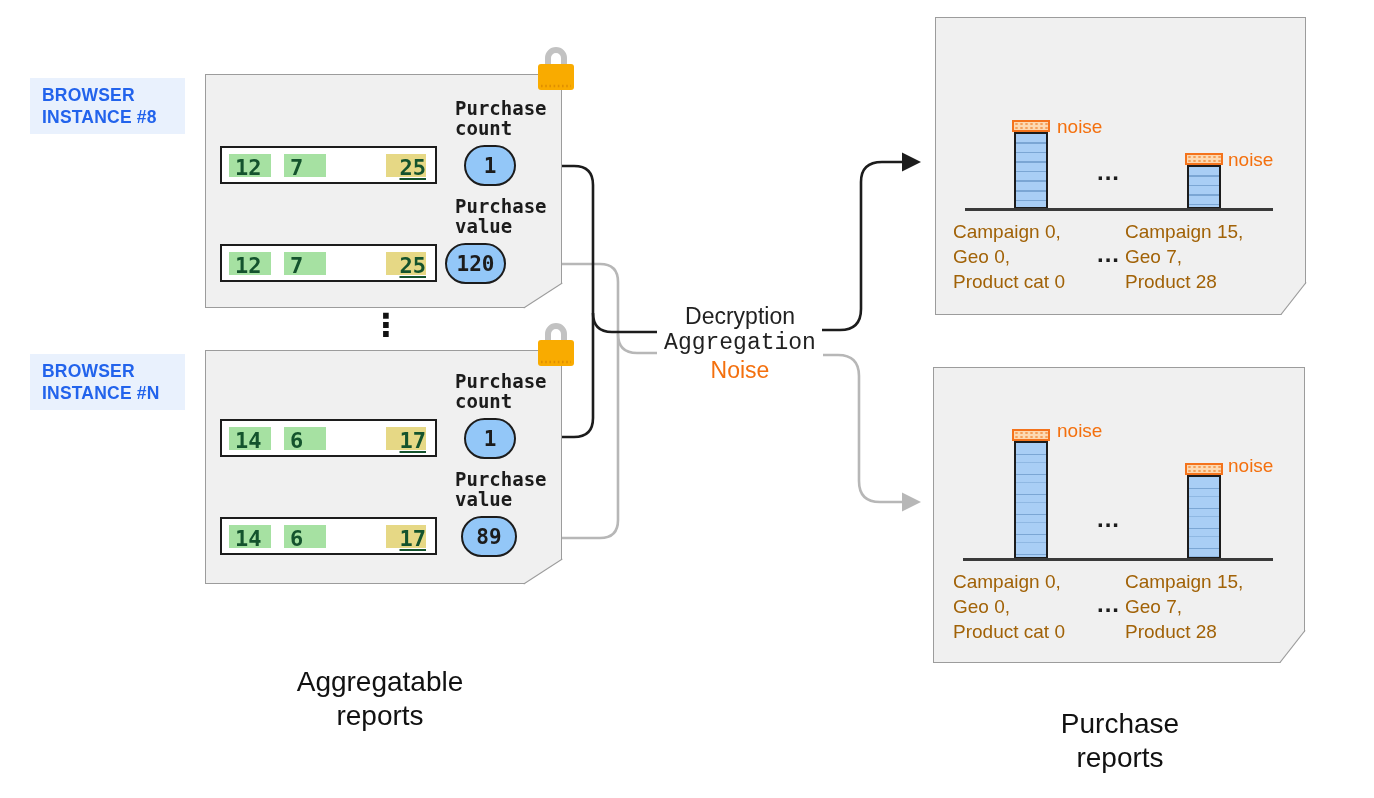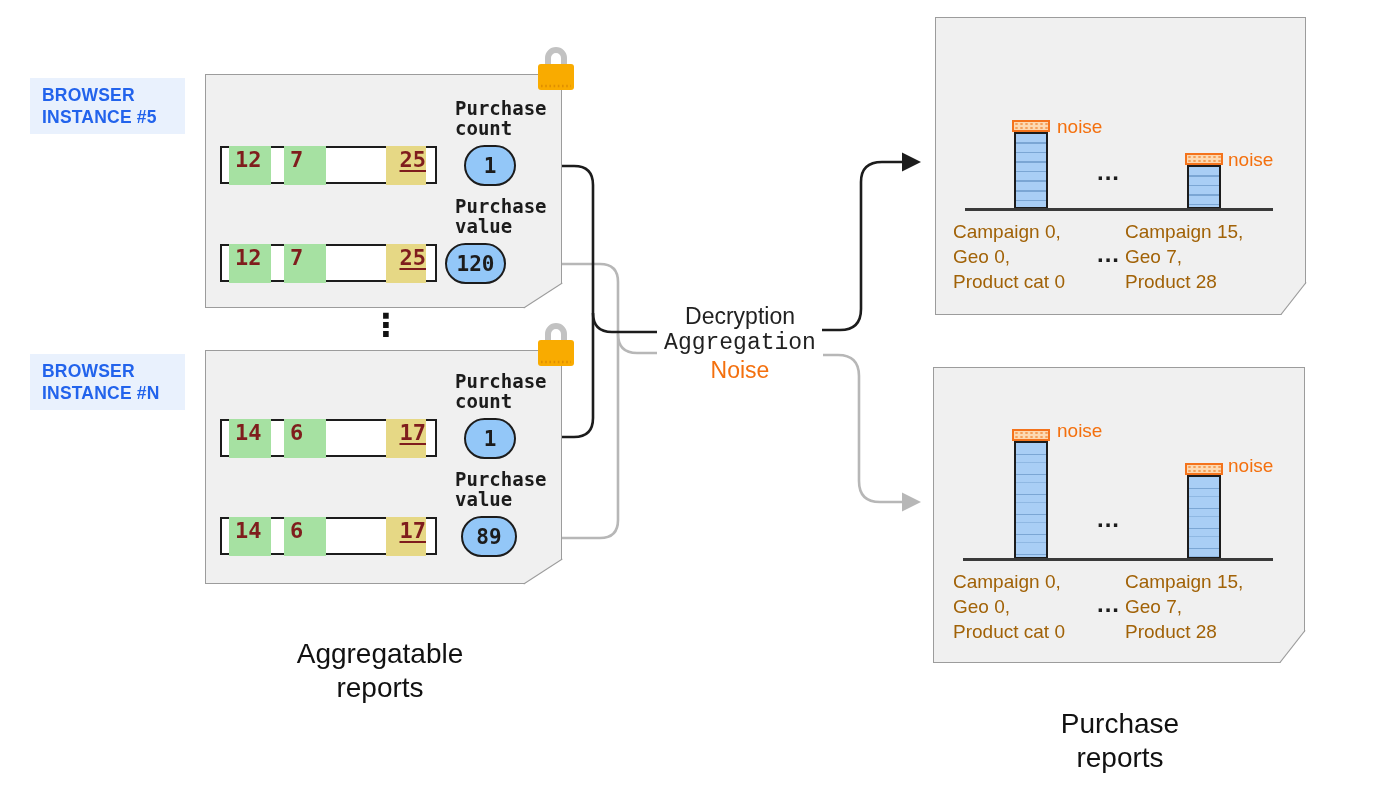--- a/index.html
+++ b/index.html
@@ -11,21 +11,21 @@
            padding:6px 0 6px 12px; width:143px; height:44px; }
 
   .card { position:absolute; background:#f0f0f0; border:1.5px solid #9c9c9c; box-sizing:border-box; }
   .card.fold-l { clip-path: polygon(0 0, 100% 0, 100% calc(100% - 25px), calc(100% - 38px) 100%, 0 100%); }
   .card.fold-r { clip-path: polygon(0 0, 100% 0, 100% calc(100% - 32px), calc(100% - 25px) 100%, 0 100%); }
   .fold-edge { position:absolute; height:0; border-top:1.5px solid #9c9c9c; }
 
   .report-row { position:absolute; width:217px; height:38px; background:#ffffff;
                 border:2.5px solid #1c1c1c; box-sizing:border-box;
                 display:flex; align-items:center; padding:0 9px 0 7px; }
-  .chip { height:39px; font:bold 22px/27px "DejaVu Sans Mono", monospace; color:#7f1d1d; box-sizing:border-box; }
+  .chip { height:23px; font:bold 22px/27px "DejaVu Sans Mono", monospace; color:#14532d; box-sizing:border-box; }
   .chip.green { width:42px; background:#a6e1a2; padding-left:6px; }
   .chip.g2 { margin-left:13px; }
   .chip.yellow { width:40px; background:#e6d885; margin-left:auto; text-align:right;
                  text-decoration:underline; text-decoration-thickness:2px; text-underline-offset:3px; }
 
   .metric-label { position:absolute; font:bold 19px/19.5px "DejaVu Sans Mono", monospace; color:#1c1c1c; white-space:pre-line; }
   .pill { position:absolute; height:41px; background:#93c7f8; border:2.5px solid #1c1c1c; border-radius:21px;
           box-sizing:border-box; display:flex; align-items:center; justify-content:center;
           font:bold 21px "DejaVu Sans Mono", monospace; color:#1c1c1c; }
 
@@ -63,21 +63,21 @@
     <path d="M823,355 H838 Q859,355 859,376 V481 Q859,502 880,502 H902" fill="none" stroke="#b7b7b7" stroke-width="2.6"></path>
     <polygon points="902,492.5 921,502 902,511.5" fill="#b7b7b7"></polygon>
     <path d="M516,166 H574 Q593,166 593,185 V418 Q593,437 574,437 H516" fill="none" stroke="#1c1c1c" stroke-width="2.6"></path>
     <path d="M593,313 Q593,332 612,332 H657" fill="none" stroke="#1c1c1c" stroke-width="2.6"></path>
     <path d="M822,330 H840 Q861,330 861,309 V182 Q861,162 882,162 H902" fill="none" stroke="#1c1c1c" stroke-width="2.6"></path>
     <polygon points="902,152.5 921,162 902,171.5" fill="#1c1c1c"></polygon>
   </svg>
 
   <div class="badge" style="left:30px; top:78px;">
     <div>BROWSER</div>
-    <div>INSTANCE #5</div>
+    <div>INSTANCE #8</div>
   </div>
 
   <div class="card fold-l" style="left:205px; top:74px; width:357px; height:234px;"></div>
   <div class="fold-edge" style="left:520px; top:295px; width:46px; transform:rotate(-33deg);"></div>
 
   <svg class="lock" style="left:537px; top:45px;" width="38" height="47" viewBox="0 0 38 47">
     <path d="M11,23 V13 a8,8 0 0 1 16,0 V23" fill="none" stroke="#c2c2c2" stroke-width="6"></path>
     <rect x="1" y="19" width="36" height="26" rx="3" fill="#f9ab00"></rect>
     <line x1="4" y1="41" x2="34" y2="41" stroke="#e08f00" stroke-width="2.4" stroke-dasharray="1.6 2.6"></line>
   </svg>
@@ -196,21 +196,21 @@
     <span style="display:block;">Product cat 0</span>
   </div>
   <div class="dots" style="left:1097px; top:590px;">...</div>
   <div class="grp" style="left:1125px; top:569px;">
     <span style="display:block;">Campaign 15,</span>
     <span style="display:block;">Geo 7,</span>
     <span style="display:block;">Product 28</span>
   </div>
 
   <div class="caption" style="left:270px; top:637px;">
-    <span style="display:block;">Aggregatable</span>
+    <span style="display:block;margin-top:28px;">Aggregatable</span>
     <span style="display:block;">reports</span>
   </div>
   <div class="caption" style="left:1010px; top:707px;">
     <span style="display:block;">Purchase</span>
     <span style="display:block;">reports</span>
   </div>
 
 </div>
 
 </body></html>

